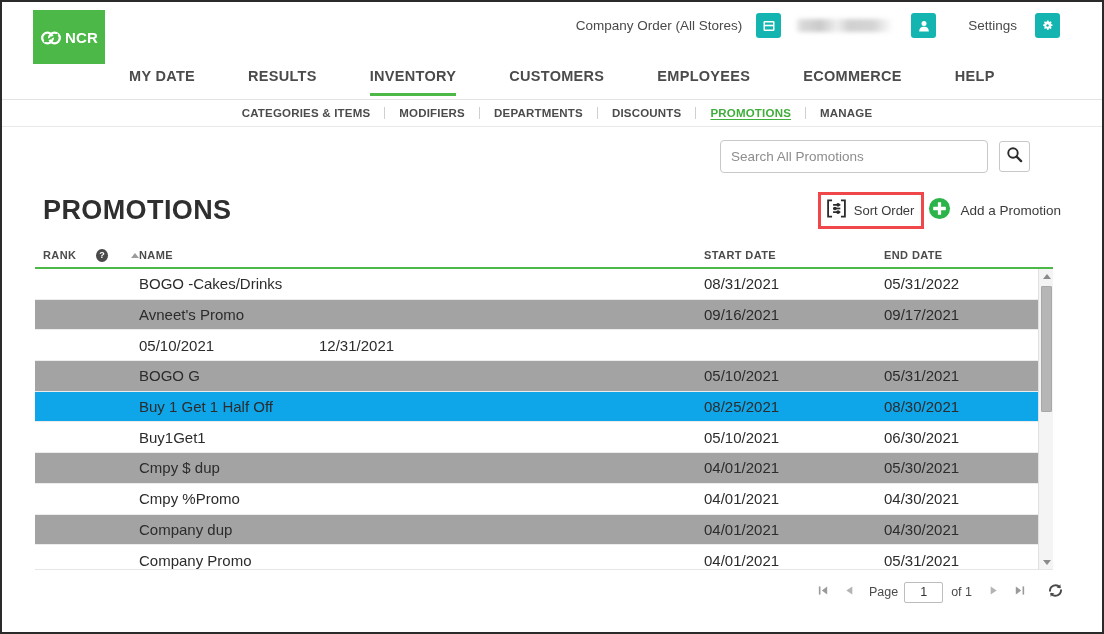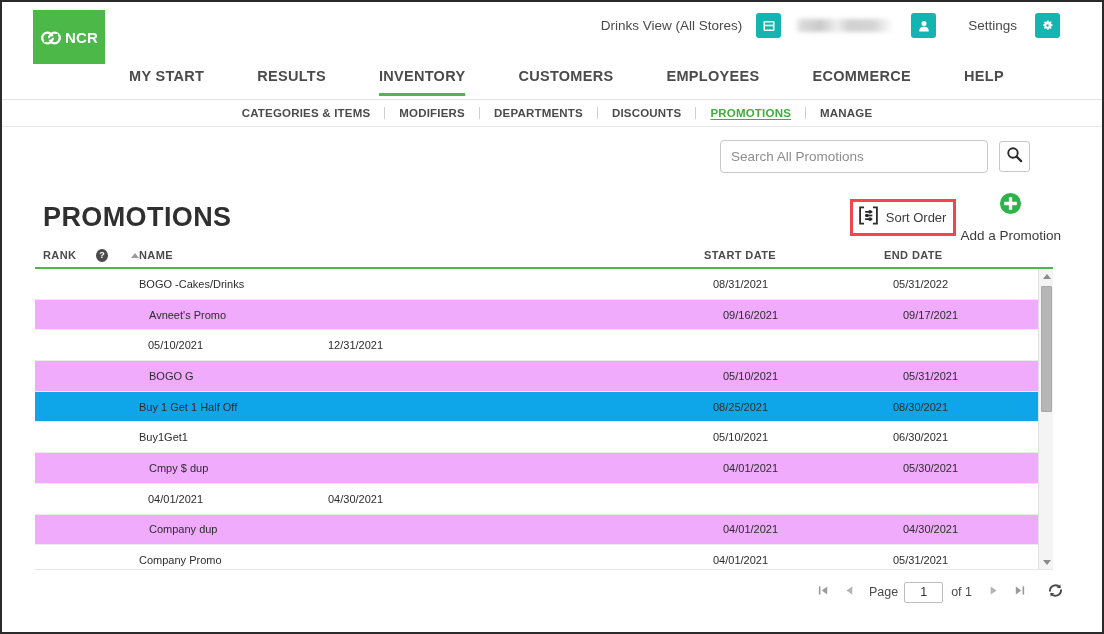--- a/index.html
+++ b/index.html
@@ -176,21 +176,20 @@
     padding: 3px 7px 3px 5px;
     display: flex; align-items: center; gap: 7px;
     cursor: pointer;
     background: #fff;
   }
   .sort-order-lbl { font-size: 13px; color: #3b3b3b; }
   .add-promo {
     display: flex; align-items: center; gap: 9px;
     cursor: pointer;
     margin-left: 4px;
-    flex-direction: column;
   }
   .add-promo-lbl { font-size: 13.5px; color: #3b3b3b; }
 
   
   .tablewrap {
     position: absolute;
     left: 33px; top: 241px;
     width: 1018px;
   }
   .thead {
@@ -233,29 +232,29 @@
     border-bottom: 1px solid #e6e6e6;
   }
   .trow {
     display: flex; align-items: center;
     height: 30.7px;
     padding-left: 8px;
     border-bottom: 1px solid #ececec;
     background: #ffffff;
     cursor: pointer;
   }
-  .trow.alt { background: #f0abfc; justify-content: flex-end; }
+  .trow.alt { background: #a3a3a3; }
   .trow.hl  { background: #0ea5e9; }
   .td {
-    font-size: 11px;
+    font-size: 15px;
     color: #2c2c2c;
   }
   .td-rank  { width: 96px; }
   .td-name  { width: 565px; }
-  .td-start { width: 180px; margin-left: 9px; }
+  .td-start { width: 180px; }
   .td-end   { width: 150px; }
 
   
   .vscroll {
     position: absolute;
     right: 0; top: 0;
     width: 15px; height: 301px;
     background: #f4f4f4;
     border-left: 1px solid #e0e0e0;
   }
@@ -334,21 +333,21 @@
             <circle cx="7.5" cy="8" r="5.3" fill="none" stroke="#ffffff" stroke-width="2.3"></circle>
             <circle cx="14.5" cy="8" r="5.3" fill="none" stroke="#ffffff" stroke-width="2.3"></circle>
             <path d="M4 11.7 L18 4.3" stroke="#4cb847" stroke-width="1.6" fill="none"></path>
           </svg>
         </span>
         <span class="logo-text">NCR</span>
       </div>
     </div>
 
     <div class="header-right">
-      <span class="hdr-label">Drinks View (All Stores)</span>
+      <span class="hdr-label">Company Order (All Stores)</span>
 
       <span class="tealbox">
         <svg width="14" height="14" viewBox="0 0 14 14">
           <rect x="1.5" y="2" width="11" height="10" rx="1.2" fill="#ffffff"></rect>
           <rect x="3" y="3.5" width="8" height="2.2" fill="#14b5b0"></rect>
           <rect x="3" y="7.3" width="8" height="3.2" fill="#14b5b0"></rect>
         </svg>
       </span>
 
       <span class="blurname"></span>
@@ -367,21 +366,21 @@
           <path fill="#ffffff" d="M8 5.1a2.9 2.9 0 100 5.8 2.9 2.9 0 000-5.8zm0 4.3a1.4 1.4 0 110-2.8 1.4 1.4 0 010 2.8z"></path>
           <path fill="#ffffff" d="M14 9.1l-1.2-.3a4.9 4.9 0 00-.36-.87l.65-1.05-1.0-1.0-1.05.65c-.28-.15-.57-.27-.87-.36L9.9 5H8.5l-.3 1.2c-.3.09-.6.21-.87.36L6.28 5.9l-1.0 1.0.65 1.05c-.15.28-.27.57-.36.87L4.37 9.1v1.4l1.2.3c.09.3.21.59.36.87l-.65 1.05 1.0 1.0 1.05-.65c.28.15.57.27.87.36l.3 1.2h1.4l.3-1.2c.3-.09.59-.21.87-.36l1.05.65 1.0-1.0-.65-1.05c.15-.28.27-.57.36-.87l1.2-.3z" opacity="0"></path>
           <path fill="#ffffff" d="M13.4 6.9l-1.25-.2a4.4 4.4 0 00-.47-1.13l.74-1.02-1.0-1.0-1.02.74a4.4 4.4 0 00-1.13-.47L9.07 2.6H7.66l-.2 1.25c-.4.1-.78.26-1.13.47l-1.02-.74-1.0 1.0.74 1.02c-.21.35-.37.73-.47 1.13l-1.25.2v1.41l1.25.2c.1.4.26.78.47 1.13l-.74 1.02 1.0 1.0 1.02-.74c.35.21.73.37 1.13.47l.2 1.25h1.41l.2-1.25c.4-.1.78-.26 1.13-.47l1.02.74 1.0-1.0-.74-1.02c.21-.35.37-.73.47-1.13l1.25-.2zM8.36 10.2a2.0 2.0 0 110-4.0 2.0 2.0 0 010 4.0z"></path>
         </svg>
       </span>
     </div>
   </div>
 
   <div class="nav-wrap">
     <div class="mainnav">
-      <div class="tab active" style="border-bottom-color:transparent">MY START</div>
+      <div class="tab active" style="border-bottom-color:transparent">MY DATE</div>
       <div class="tab">RESULTS</div>
       <div class="tab active">INVENTORY</div>
       <div class="tab">CUSTOMERS</div>
       <div class="tab">EMPLOYEES</div>
       <div class="tab">ECOMMERCE</div>
       <div class="tab last">HELP</div>
     </div>
   </div>
 
   <div class="subnav">
@@ -502,20 +501,21 @@
 
       <div class="trow alt">
         <div class="td td-rank"></div>
         <div class="td td-name">Cmpy $ dup</div>
         <div class="td td-start">04/01/2021</div>
         <div class="td td-end">05/30/2021</div>
       </div>
 
       <div class="trow">
         <div class="td td-rank"></div>
+        <div class="td td-name">Cmpy %Promo</div>
         <div class="td td-start">04/01/2021</div>
         <div class="td td-end">04/30/2021</div>
       </div>
 
       <div class="trow alt">
         <div class="td td-rank"></div>
         <div class="td td-name">Company dup</div>
         <div class="td td-start">04/01/2021</div>
         <div class="td td-end">04/30/2021</div>
       </div>

